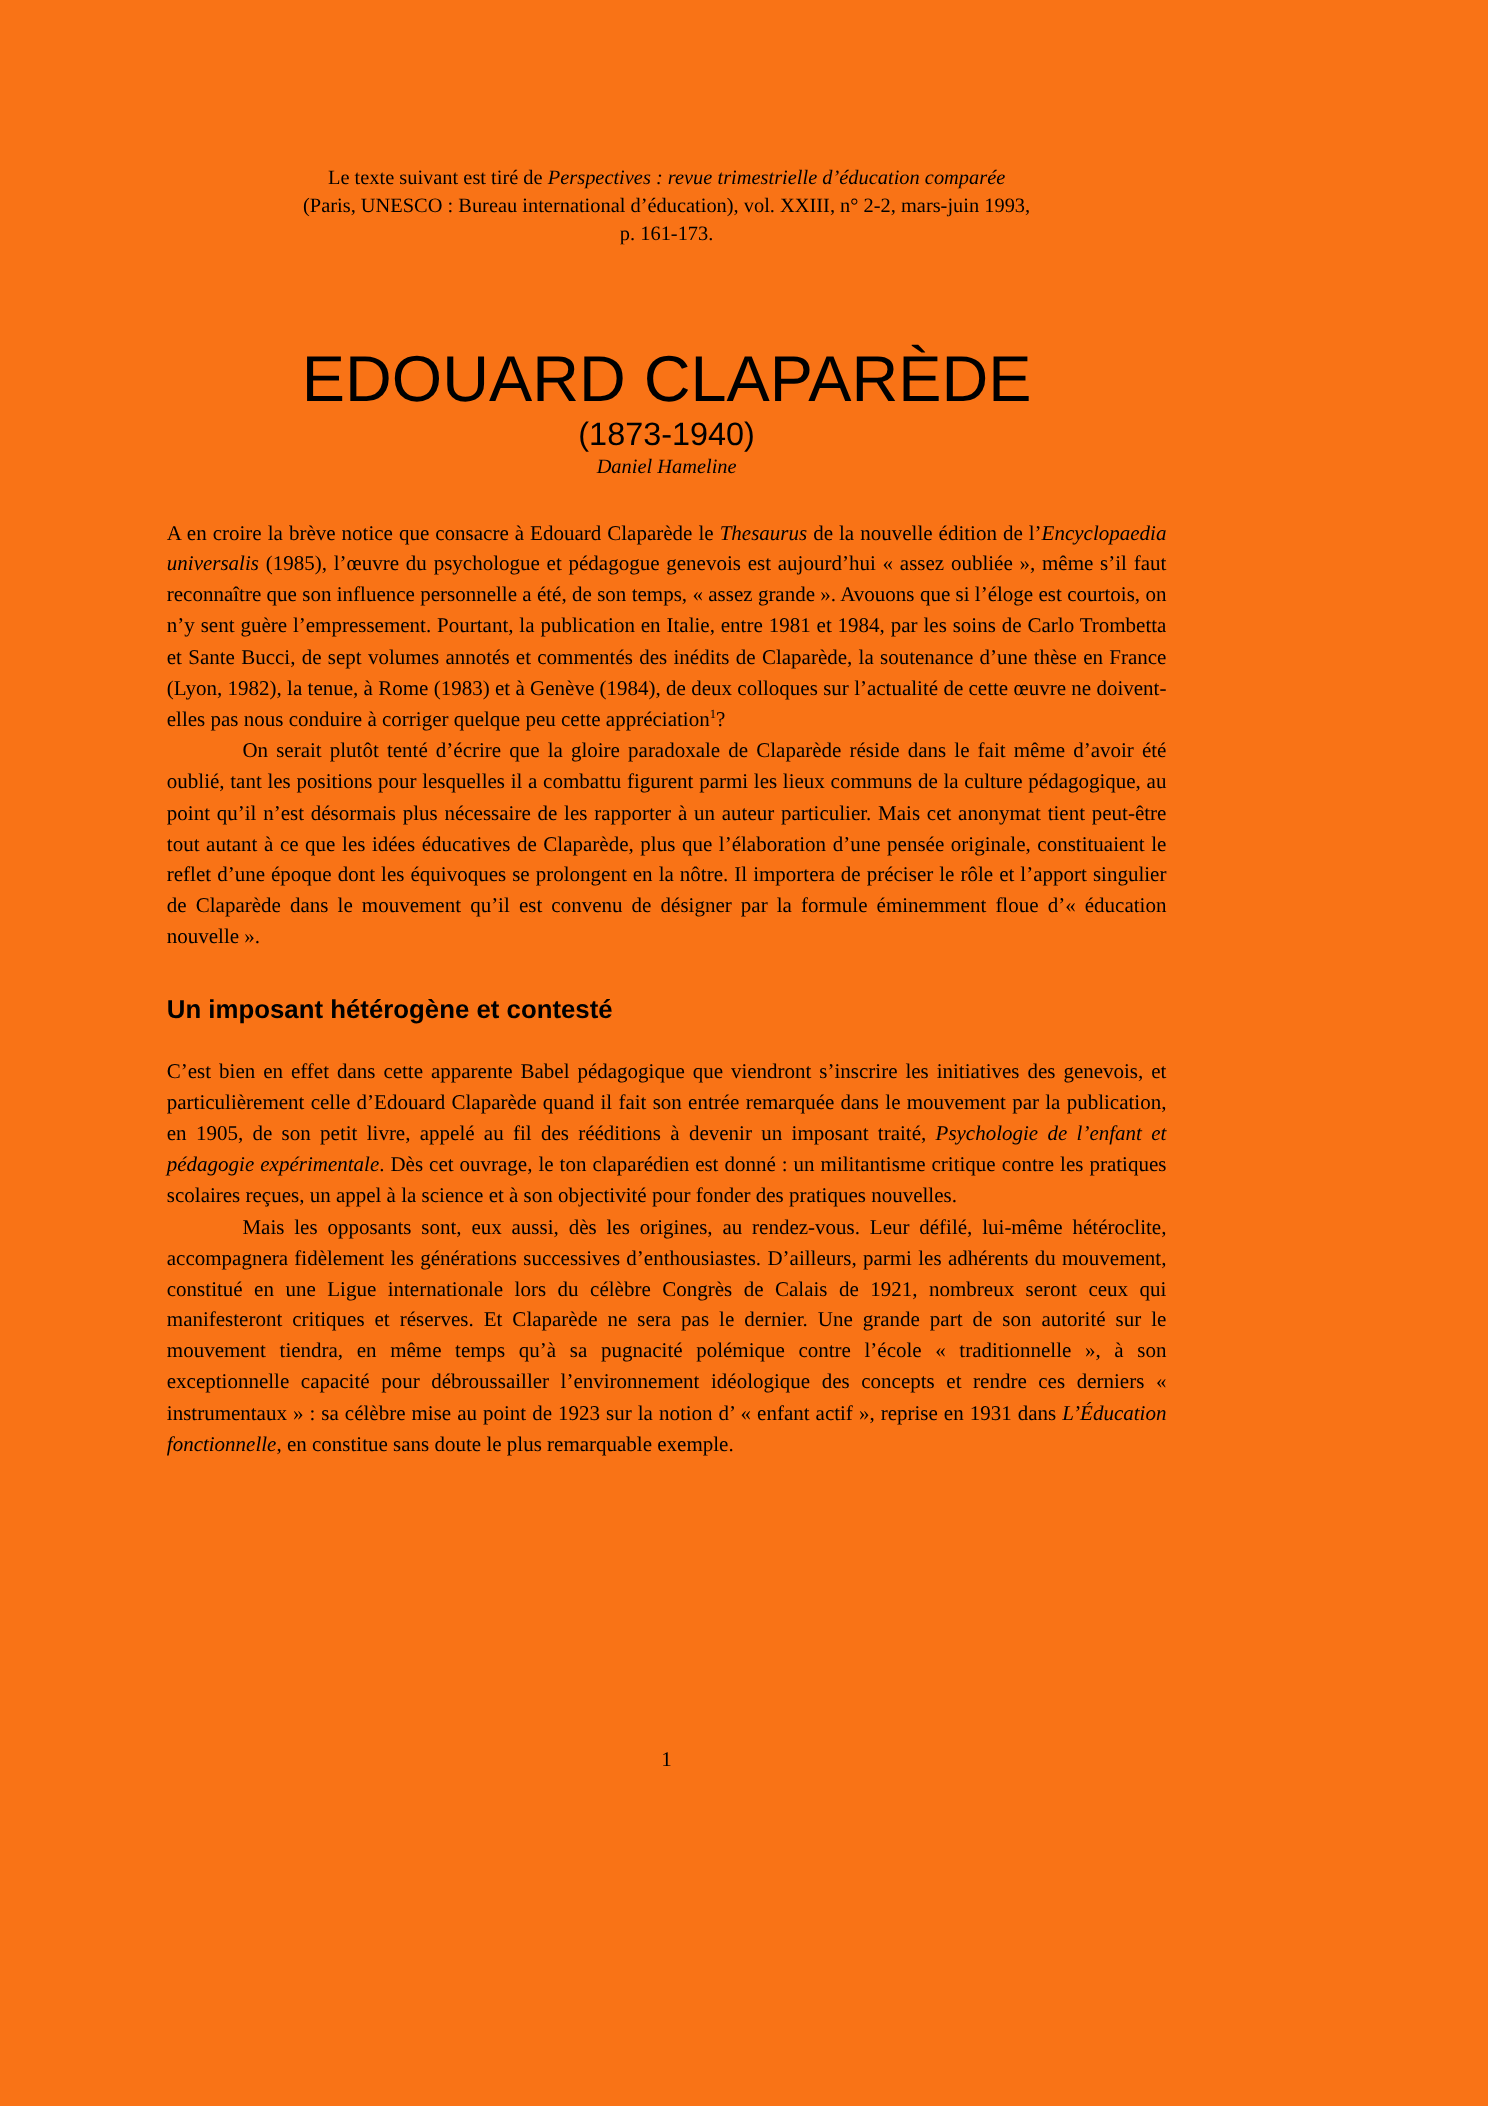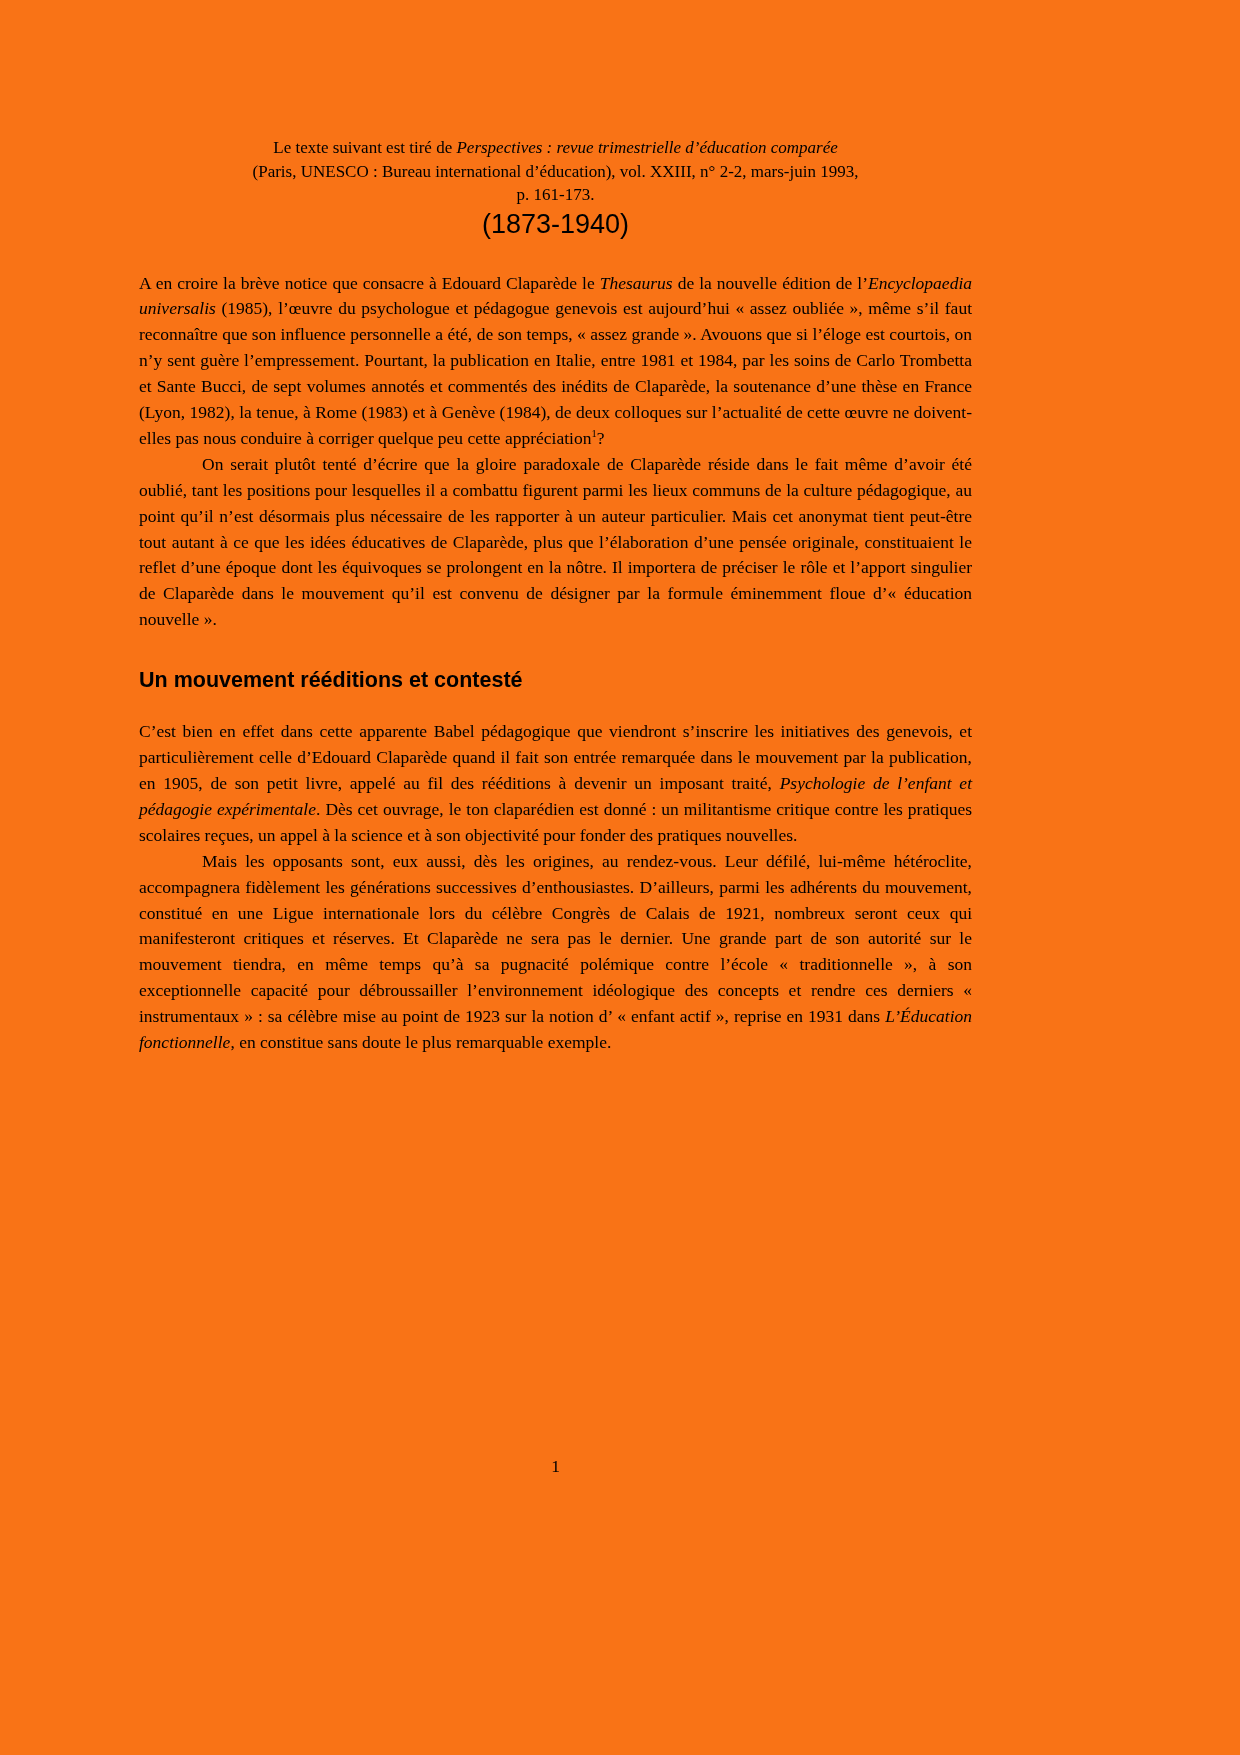--- a/index.html
+++ b/index.html
@@ -78,22 +78,24 @@
 </style>
 </head>
 <body>
 
 <div class="page">
   <div class="source-note" id="header-lines">
       <div class="header-line"><span>Le texte suivant est tiré de </span><i>Perspectives : revue trimestrielle d’éducation comparée</i></div>
       <div class="header-line"><span>(Paris, UNESCO : Bureau international d’éducation), vol. XXIII, n° 2-2, mars-juin 1993,</span></div>
       <div class="header-line"><span>p. 161-173.</span></div>
     </div>
+  <h1 class="article-title">EDOUARD CLAPARÈDE</h1>
   <div class="article-years">(1873-1940)</div>
+  <div class="article-author">Daniel Hameline</div>
   <div class="doc-body" id="doc-body">
       <p class="para"><span>A en croire la brève notice que consacre à Edouard Claparède le </span><i>Thesaurus</i><span> de la nouvelle édition de l’</span><i>Encyclopaedia universalis</i><span> (1985), l’œuvre du psychologue et pédagogue genevois est aujourd’hui « assez oubliée », même s’il faut reconnaître que son influence personnelle a été, de son temps, « assez grande ». Avouons que si l’éloge est courtois, on n’y sent guère l’empressement. Pourtant, la publication en Italie, entre 1981 et 1984, par les soins de Carlo Trombetta et Sante Bucci, de sept volumes annotés et commentés des inédits de Claparède, la soutenance d’une thèse en France (Lyon, 1982), la tenue, à Rome (1983) et à Genève (1984), de deux colloques sur l’actualité de cette œuvre ne doivent-elles pas nous conduire à corriger quelque peu cette appréciation</span><sup>1</sup><span>?</span></p>
       <p class="para indent"><span>On serait plutôt tenté d’écrire que la gloire paradoxale de Claparède réside dans le fait même d’avoir été oublié, tant les positions pour lesquelles il a combattu figurent parmi les lieux communs de la culture pédagogique, au point qu’il n’est désormais plus nécessaire de les rapporter à un auteur particulier. Mais cet anonymat tient peut-être tout autant à ce que les idées éducatives de Claparède, plus que l’élaboration d’une pensée originale, constituaient le reflet d’une époque dont les équivoques se prolongent en la nôtre. Il importera de préciser le rôle et l’apport singulier de Claparède dans le mouvement qu’il est convenu de désigner par la formule éminemment floue d’« éducation nouvelle ».</span></p>
-      <h2 class="section-heading">Un mouvement rééditions et contesté</h2>
+      <h2 class="section-heading">Un imposant hétérogène et contesté</h2>
       <p class="para"><span>C’est bien en effet dans cette apparente Babel pédagogique que viendront s’inscrire les initiatives des genevois, et particulièrement celle d’Edouard Claparède quand il fait son entrée remarquée dans le mouvement par la publication, en 1905, de son petit livre, appelé au fil des rééditions à devenir un imposant traité, </span><i>Psychologie de l’enfant et pédagogie expérimentale</i><span>. Dès cet ouvrage, le ton claparédien est donné : un militantisme critique contre les pratiques scolaires reçues, un appel à la science et à son objectivité pour fonder des pratiques nouvelles.</span></p>
       <p class="para indent"><span>Mais les opposants sont, eux aussi, dès les origines, au rendez-vous. Leur défilé, lui-même hétéroclite, accompagnera fidèlement les générations successives d’enthousiastes. D’ailleurs, parmi les adhérents du mouvement, constitué en une Ligue internationale lors du célèbre Congrès de Calais de 1921, nombreux seront ceux qui manifesteront critiques et réserves. Et Claparède ne sera pas le dernier. Une grande part de son autorité sur le mouvement tiendra, en même temps qu’à sa pugnacité polémique contre l’école « traditionnelle », à son exceptionnelle capacité pour débroussailler l’environnement idéologique des concepts et rendre ces derniers « instrumentaux » : sa célèbre mise au point de 1923 sur la notion d’ « enfant actif », reprise en 1931 dans </span><i>L’Éducation fonctionnelle</i><span>, en constitue sans doute le plus remarquable exemple.</span></p>
     </div>
   <div class="page-number">1</div>
 </div>
 
 </body></html>

